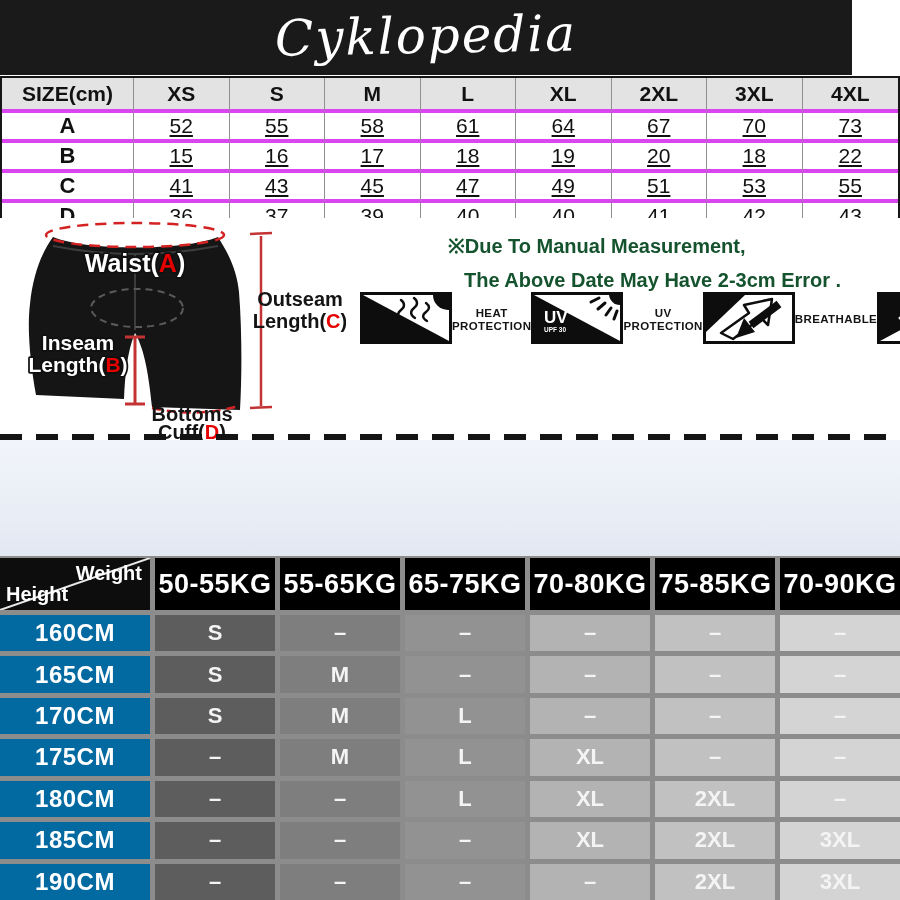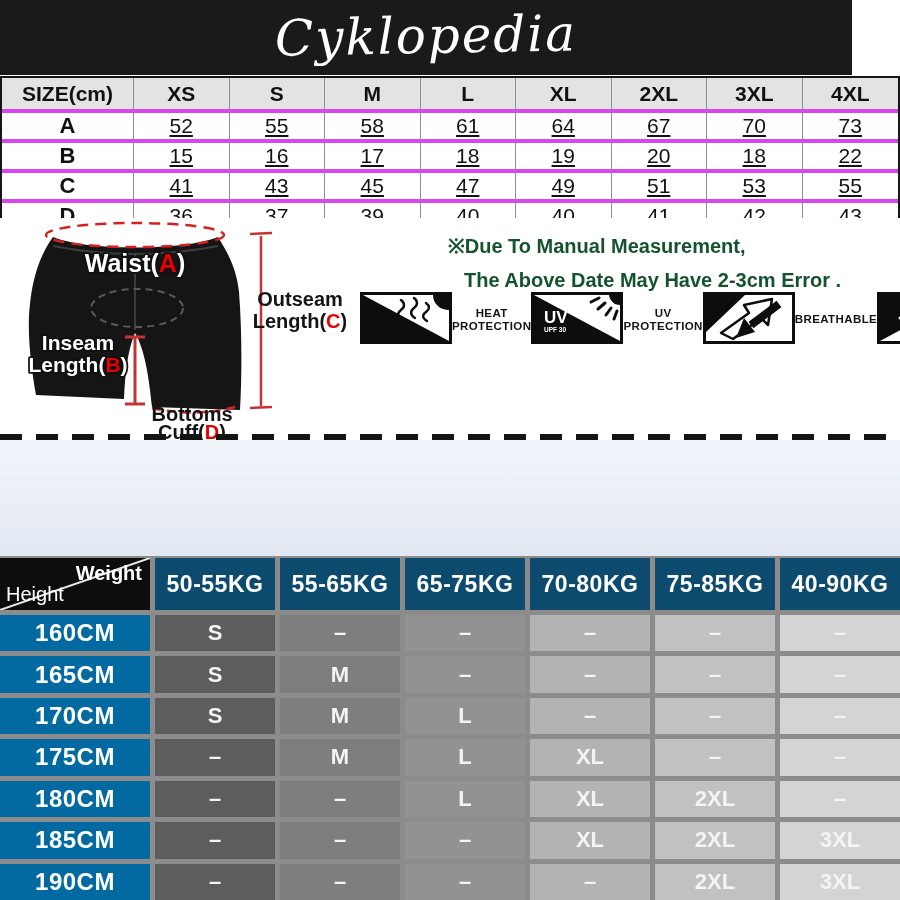--- a/index.html
+++ b/index.html
@@ -46,27 +46,27 @@
   .dashed-divider{position:absolute;left:0;top:434px;width:900px;height:6px;
       background:repeating-linear-gradient(90deg,#141414 0 22px,transparent 22px 36px);}
   .grad-band{position:absolute;left:0;top:440px;width:900px;height:116px;
       background:linear-gradient(180deg,#f1f4fa 0%,#e9eef6 60%,#e2e8f2 100%);}
 
   
   .fit-table{position:absolute;left:0;top:556px;width:900px;height:344px;background:#8c8c8c;
              display:grid;grid-template-columns:150px repeat(6,1fr);
              grid-template-rows:52px repeat(7,1fr);gap:5px;padding-top:2px;box-sizing:border-box;}
   .ft-cell{display:flex;align-items:center;justify-content:center;color:#fff;}
-  .ft-head{background:#0c4a6e;font-size:23px;font-weight:600;letter-spacing:.5px;}
+  .ft-head{background:#000000;font-size:27px;font-weight:600;letter-spacing:.5px;}
   .ft-label{background:#0369a1;font-size:24px;font-weight:bold;letter-spacing:.5px;}
   .ft-val{font-size:22px;font-weight:600;color:#f4f4f4;}
   .ft-corner{position:relative;background:
       linear-gradient(to bottom right,transparent calc(50% - 1.5px),#e8e8e8 calc(50% - .5px),#e8e8e8 calc(50% + .5px),transparent calc(50% + 1.5px)),#0d0d0d;}
   .corner-top{position:absolute;top:4px;right:8px;font-size:20px;font-weight:bold;color:#fff;}
-  .corner-bottom{position:absolute;bottom:4px;left:6px;font-size:20px;font-weight:normal;color:#fff;}
+  .corner-bottom{position:absolute;bottom:4px;left:6px;font-size:20px;font-weight:bold;color:#fff;}
 </style>
 </head>
 <body>
 
 <div class="page">
 
   <div class="banner">
     <div class="logo">Cyklopedia</div>
   </div>
 
@@ -272,21 +272,21 @@
   <div class="fit-table" id="fit-table">
     <div class="ft-cell ft-corner">
       <span class="corner-top">Weight</span>
       <span class="corner-bottom">Height</span>
     </div>
   <div class="ft-cell ft-head">50-55KG</div>
       <div class="ft-cell ft-head">55-65KG</div>
       <div class="ft-cell ft-head">65-75KG</div>
       <div class="ft-cell ft-head">70-80KG</div>
       <div class="ft-cell ft-head">75-85KG</div>
-      <div class="ft-cell ft-head">40-90KG</div>
+      <div class="ft-cell ft-head">70-90KG</div>
       <div class="ft-cell ft-label">160CM</div>
       <div class="ft-cell ft-val" style="background: rgb(93, 93, 93);">S</div>
       <div class="ft-cell ft-val" style="background: rgb(126, 126, 126);">–</div>
       <div class="ft-cell ft-val" style="background: rgb(146, 146, 146);">–</div>
       <div class="ft-cell ft-val" style="background: rgb(179, 179, 179);">–</div>
       <div class="ft-cell ft-val" style="background: rgb(193, 193, 193);">–</div>
       <div class="ft-cell ft-val" style="background: rgb(212, 212, 212);">–</div>
       <div class="ft-cell ft-label">165CM</div>
       <div class="ft-cell ft-val" style="background: rgb(93, 93, 93);">S</div>
       <div class="ft-cell ft-val" style="background: rgb(126, 126, 126);">M</div>

